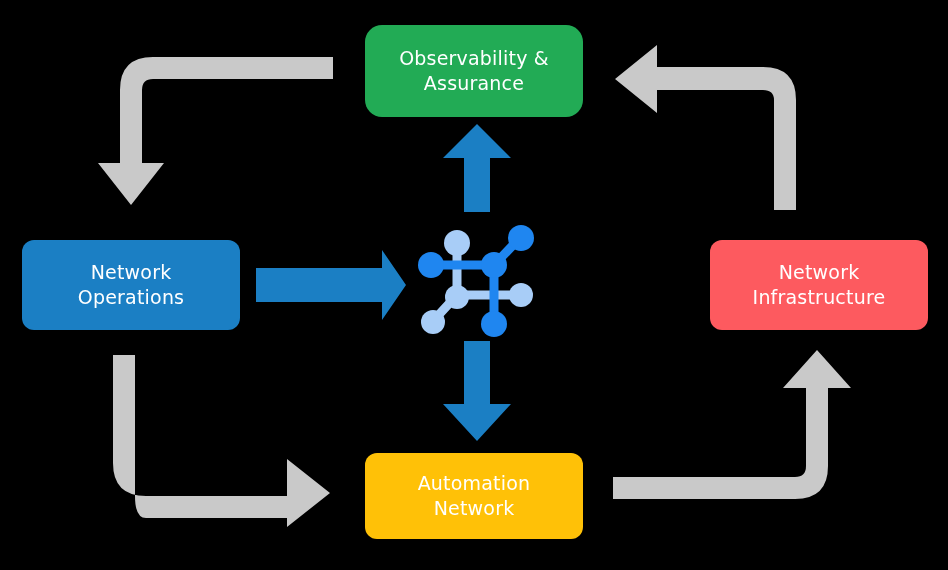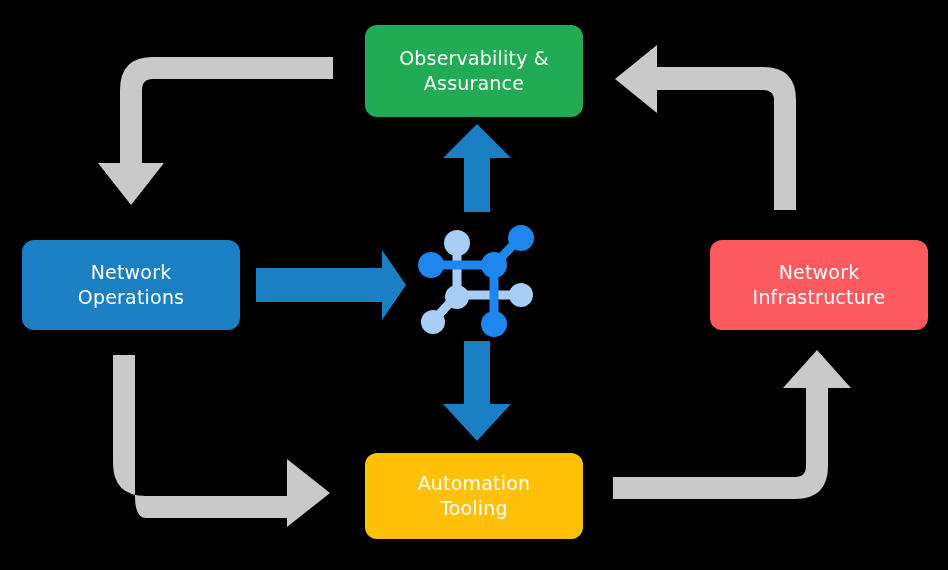--- a/index.html
+++ b/index.html
@@ -25,21 +25,21 @@
     color: #ffffff;
     font-size: 19px;
     line-height: 1.32;
     font-weight: 400;
     letter-spacing: 0.2px;
     box-sizing: border-box;
     padding: 6px 10px;
   }
   .node-box span { display: block; white-space: pre-line; }
 
-  #box-observability { left: 365px; top: 25px;  width: 218px; height: 92px; background: #22ab55; }
+  #box-observability { left: 365px; top: 25px;  width: 218px; height: 92px; background: #22ab55; border-radius: 17px; }
   #box-operations    { left: 22px;  top: 240px; width: 218px; height: 90px; background: #1b7fc4; }
   #box-infrastructure{ left: 710px; top: 240px; width: 218px; height: 90px; background: #fd5a5f; }
   #box-automation    { left: 365px; top: 453px; width: 218px; height: 86px; background: #ffc107; }
 
   .svg-layer {
     position: absolute;
     left: 0; top: 0;
     width: 948px;
     height: 570px;
   }
@@ -179,16 +179,16 @@
 Operations</span>
   </div>
 
   <div class="node-box" id="box-infrastructure">
     <span>Network
 Infrastructure</span>
   </div>
 
   <div class="node-box" id="box-automation">
     <span>Automation
-Tooling</span>
+Network</span>
   </div>
 
 </div>
 
 </body></html>

